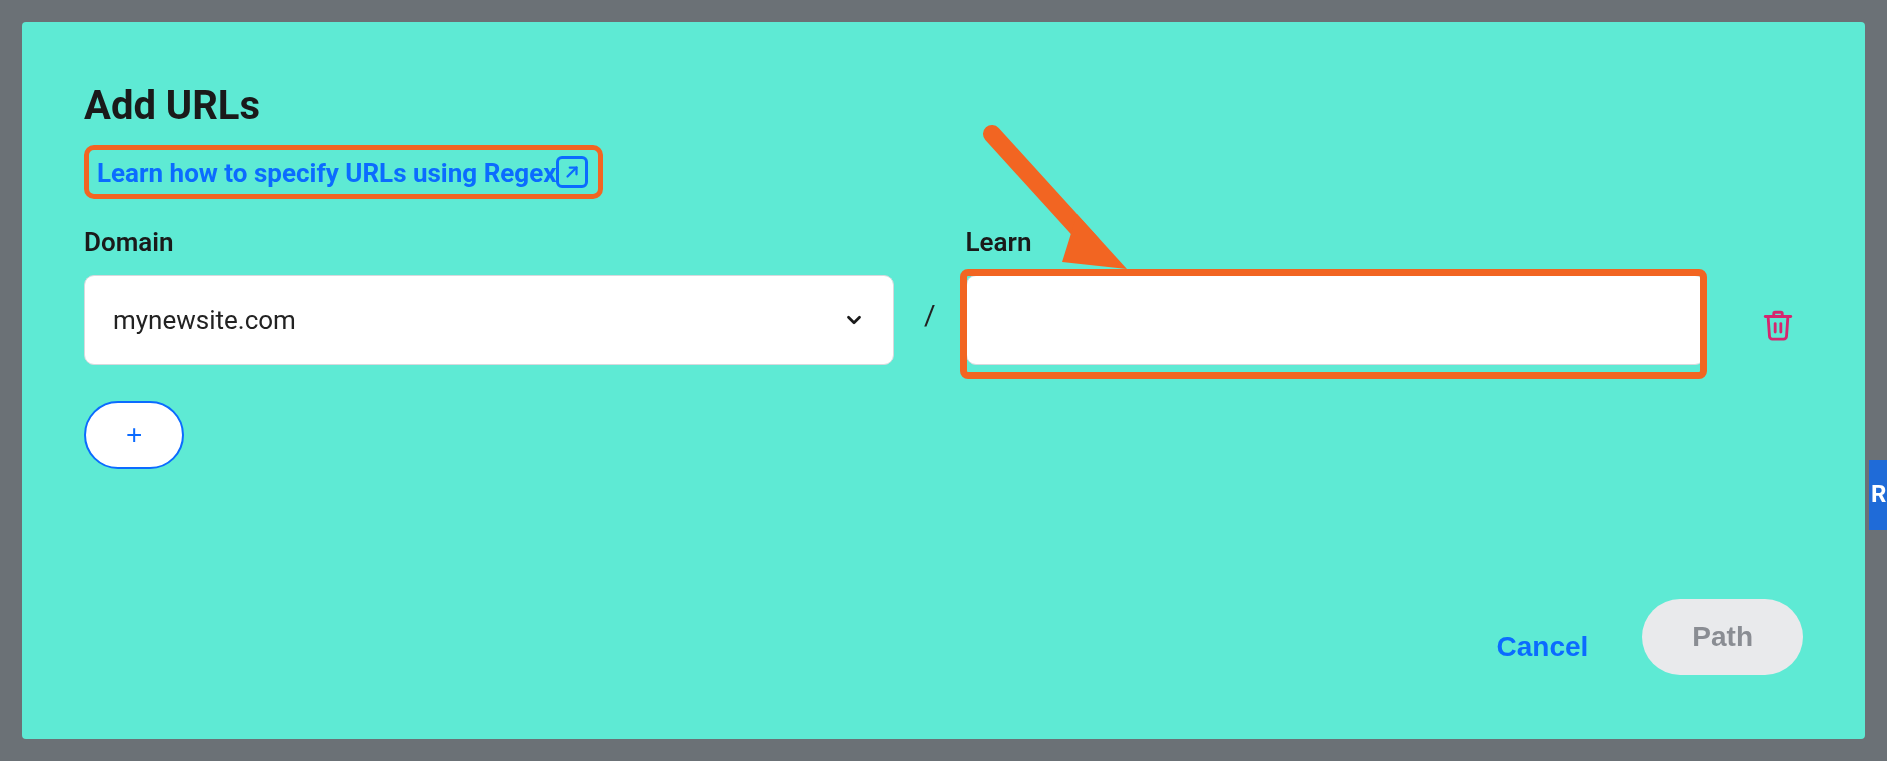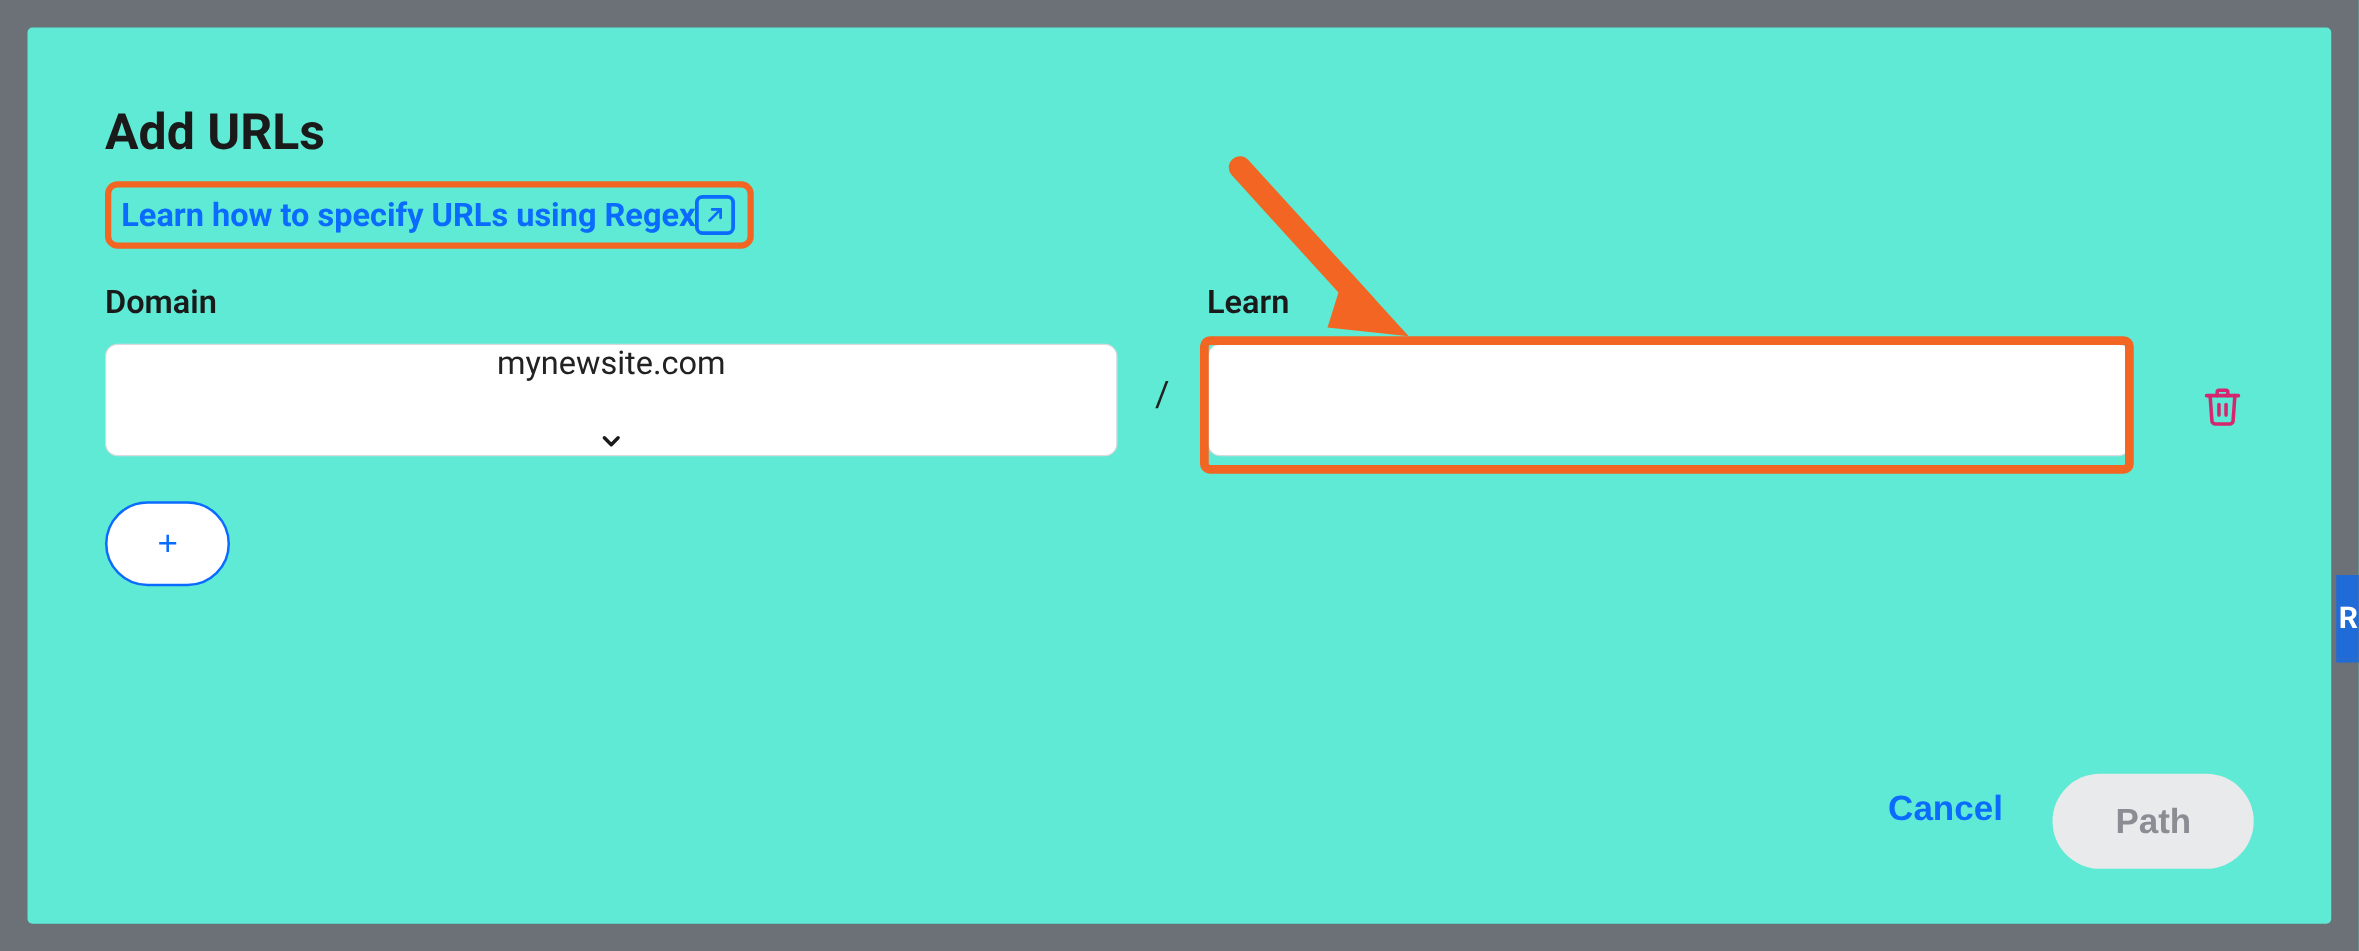--- a/index.html
+++ b/index.html
@@ -84,21 +84,20 @@
       border: 1px solid #d7d9dd;
       border-radius: 10px;
       padding: 0 28px;
       font-size: 26px;
       color: #222;
       background: #fff;
       display: flex;
       align-items: center;
       justify-content: space-between;
       cursor: pointer;
-      flex-direction: column;
     }
     .chevron-down {
       width: 22px;
       height: 22px;
     }
     .path-input-wrap {
       position: relative;
     }
     .path-input {
       width: 100%;
@@ -145,24 +144,24 @@
       cursor: pointer;
     }
     .plus-icon {
       font-size: 28px;
       font-weight: 400;
       line-height: 1;
     }
     .footer {
       position: absolute;
       right: 62px;
-      bottom: 44px;
-      display: flex;
-      align-items: flex-start;
-      gap: 30px;
+      bottom: 64px;
+      display: flex;
+      align-items: flex-end;
+      gap: 44px;
     }
     .cancel-btn {
       background: none;
       border: none;
       color: #0b6bff;
       font-size: 28px;
       font-weight: 700;
       cursor: pointer;
       padding: 12px 10px;
     }

